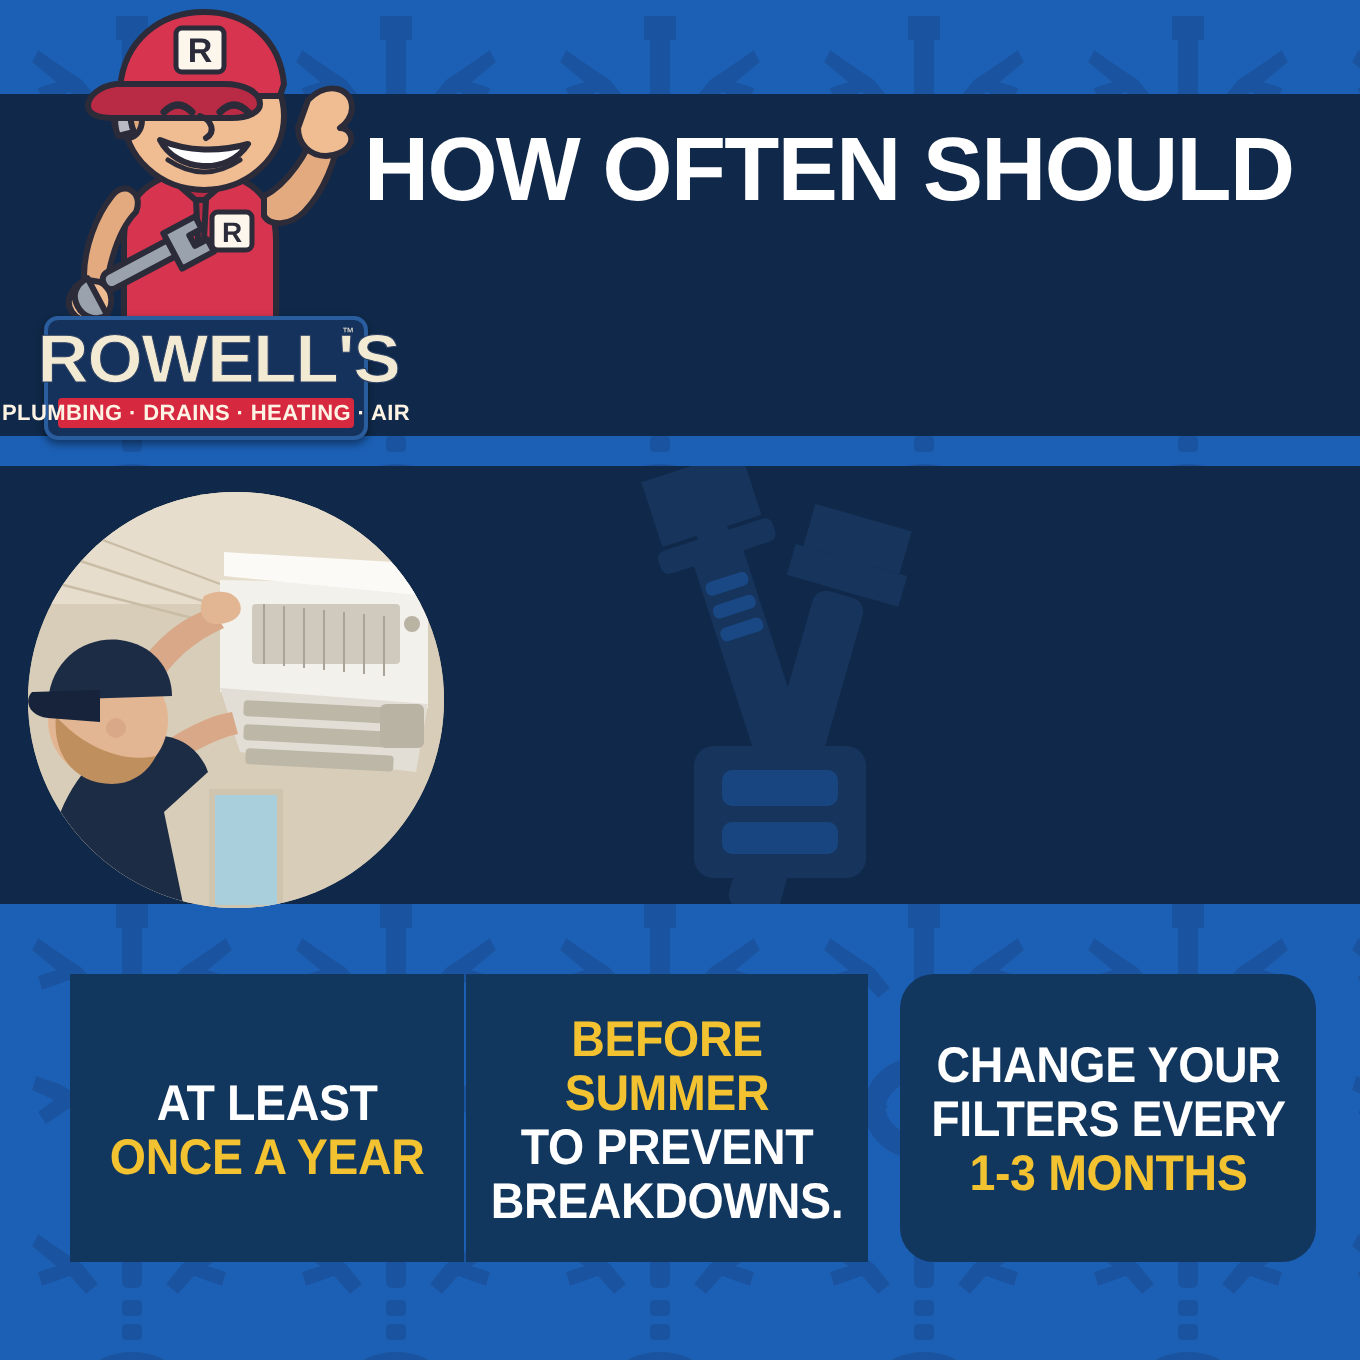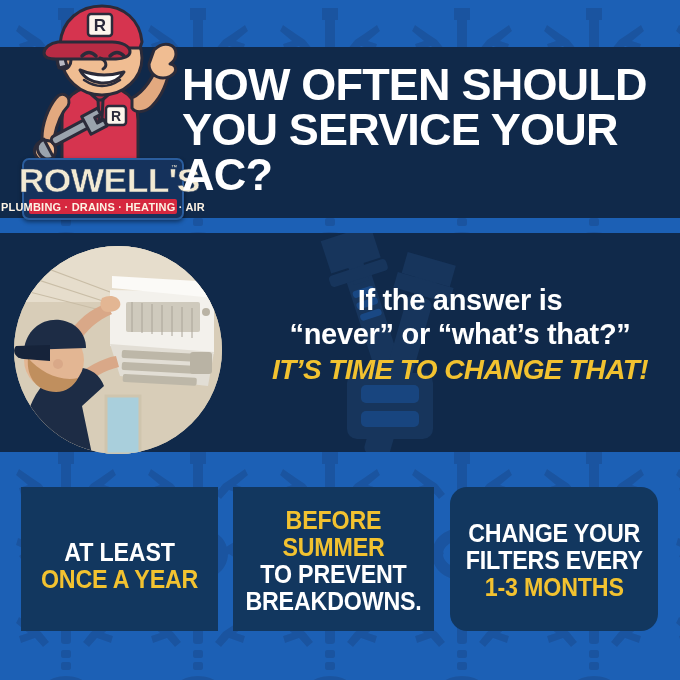--- a/index.html
+++ b/index.html
@@ -147,21 +147,21 @@
     position: absolute;
     top: 487px;
     height: 144px;
     background: #12375f;
     display: flex;
     align-items: flex-end;
     justify-content: center;
     padding-bottom: 16px;
     box-sizing: border-box;
   }
-  .card-1 { left: 21px;  width: 197px; }
+  .card-1 { left: 35px;  width: 197px; }
   .card-2 { left: 233px; width: 201px; }
   .card-3 { left: 450px; width: 208px; border-radius: 17px; }
 
   .card-text {
     text-align: center;
     font-weight: bold;
     font-size: 25px;
     line-height: 27px;
     letter-spacing: -0.2px;
     transform: scaleX(0.93);
@@ -292,21 +292,20 @@
 
   <div class="logo">
     <div class="logo-plate"></div>
     <div class="logo-word">ROWELL'S</div>
     <div class="logo-tm">™</div>
     <div class="logo-tag">PLUMBING · DRAINS · HEATING · AIR</div>
   </div>
 
   <div class="headline">
     <span class="l1">HOW OFTEN SHOULD</span>
-    <span class="l2">YOU SERVICE YOUR AC?</span>
   </div>
 
   <div class="photo">
     <svg width="208" height="208" viewBox="0 0 208 208" xmlns="http://www.w3.org/2000/svg">
 
       <rect x="0" y="0" width="208" height="208" fill="#d8cdb8"></rect>
       <path d="M0 0 h208 v56 h-208 z" fill="#e6ddcc"></path>
       <g stroke="#c9bda6" stroke-width="1.2" fill="none">
         <path d="M0 10 L96 46"></path>
           <path d="M0 26 L92 56"></path>
@@ -362,25 +361,20 @@
         <path d="M14 112 c-2 20 10 34 28 34 c10 0 18 -6 22 -14 c-18 4 -38 -6 -50 -20 z" fill="#c08f5e"></path>
 
         <path d="M10 104 c2 -20 18 -32 36 -30 c16 2 26 14 26 28 z" fill="#1d2c45"></path>
         <path d="M2 100 c-4 4 -2 12 8 13 l26 2 l0 -16 z" fill="#16233a"></path>
 
         <circle cx="44" cy="118" r="5" fill="#d9a888"></circle>
       </g>
     </svg>
   </div>
 
-  <div class="midcopy">
-    <span class="m1">If the answer is</span>
-    <span class="m2">“never” or “what’s that?”</span>
-    <span class="m3">IT’S TIME TO CHANGE THAT!</span>
-  </div>
 
   <div class="card card-1">
     <div class="card-text">
       <span class="tl-white">AT LEAST</span>
       <span class="tl-yellow">ONCE A YEAR</span>
     </div>
   </div>
 
   <div class="card card-2">
     <div class="card-text">

